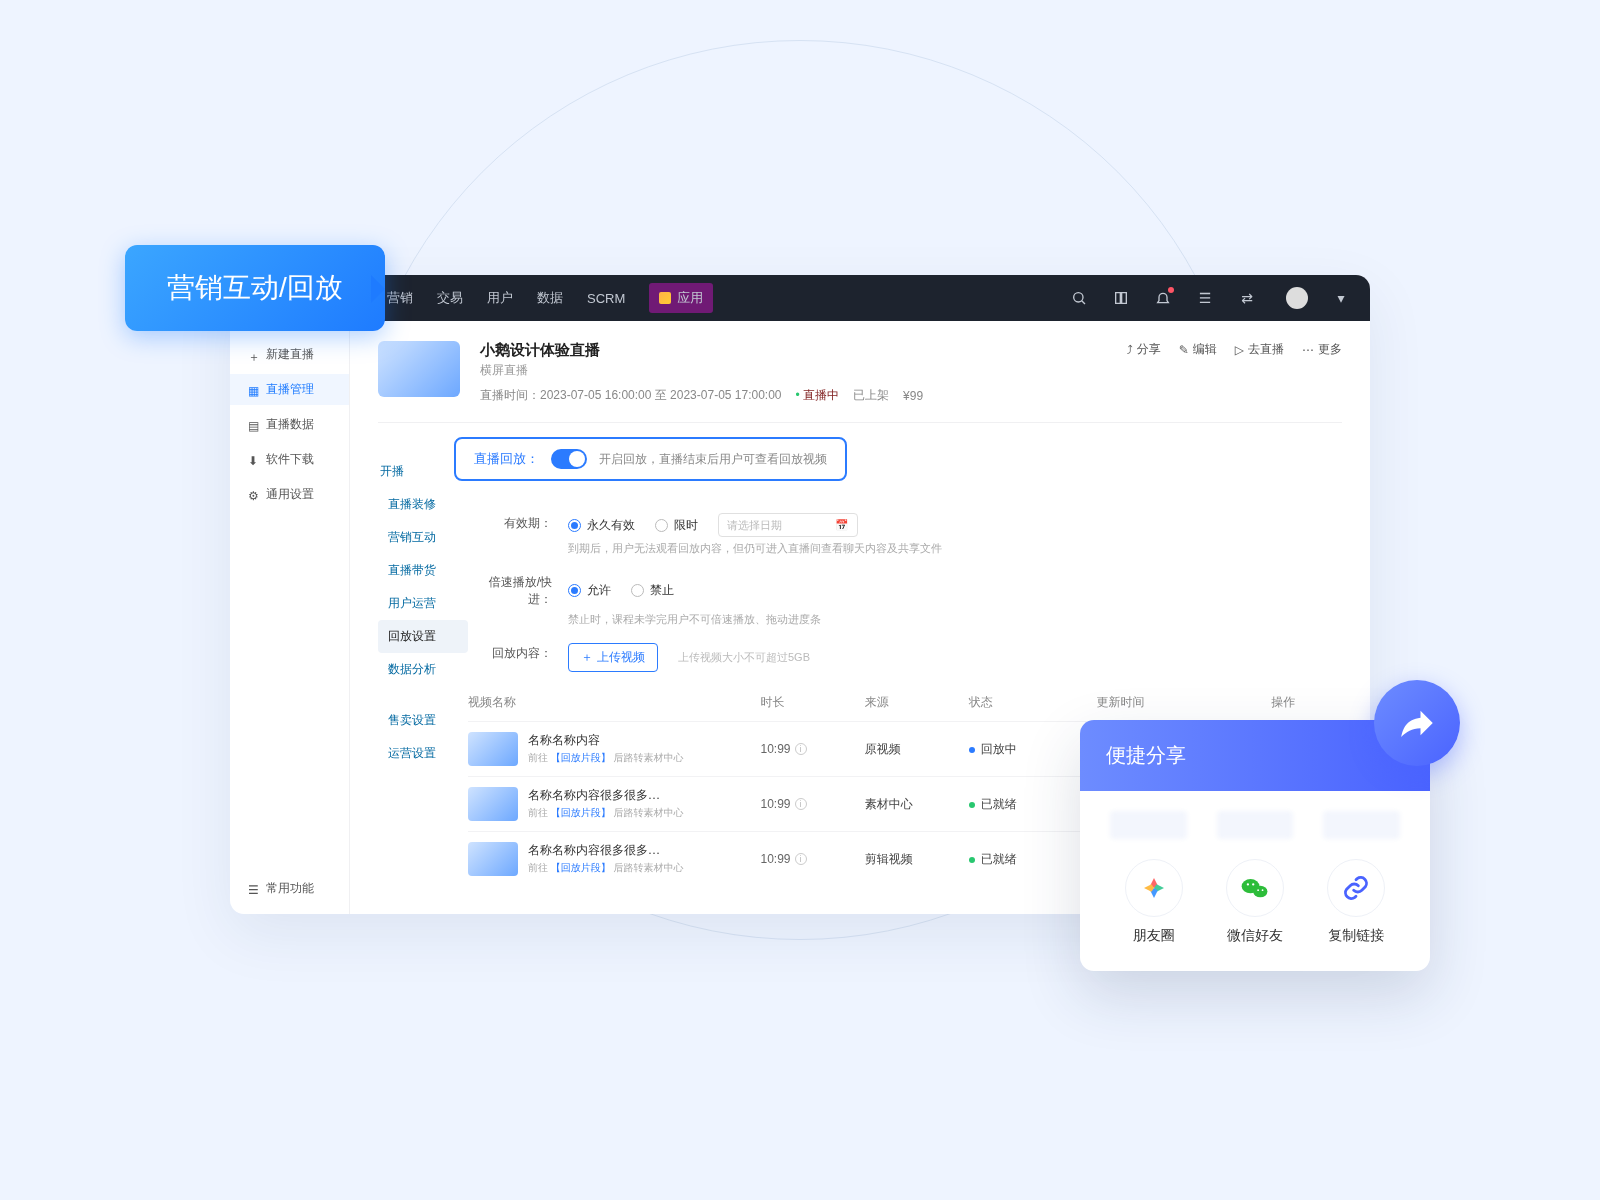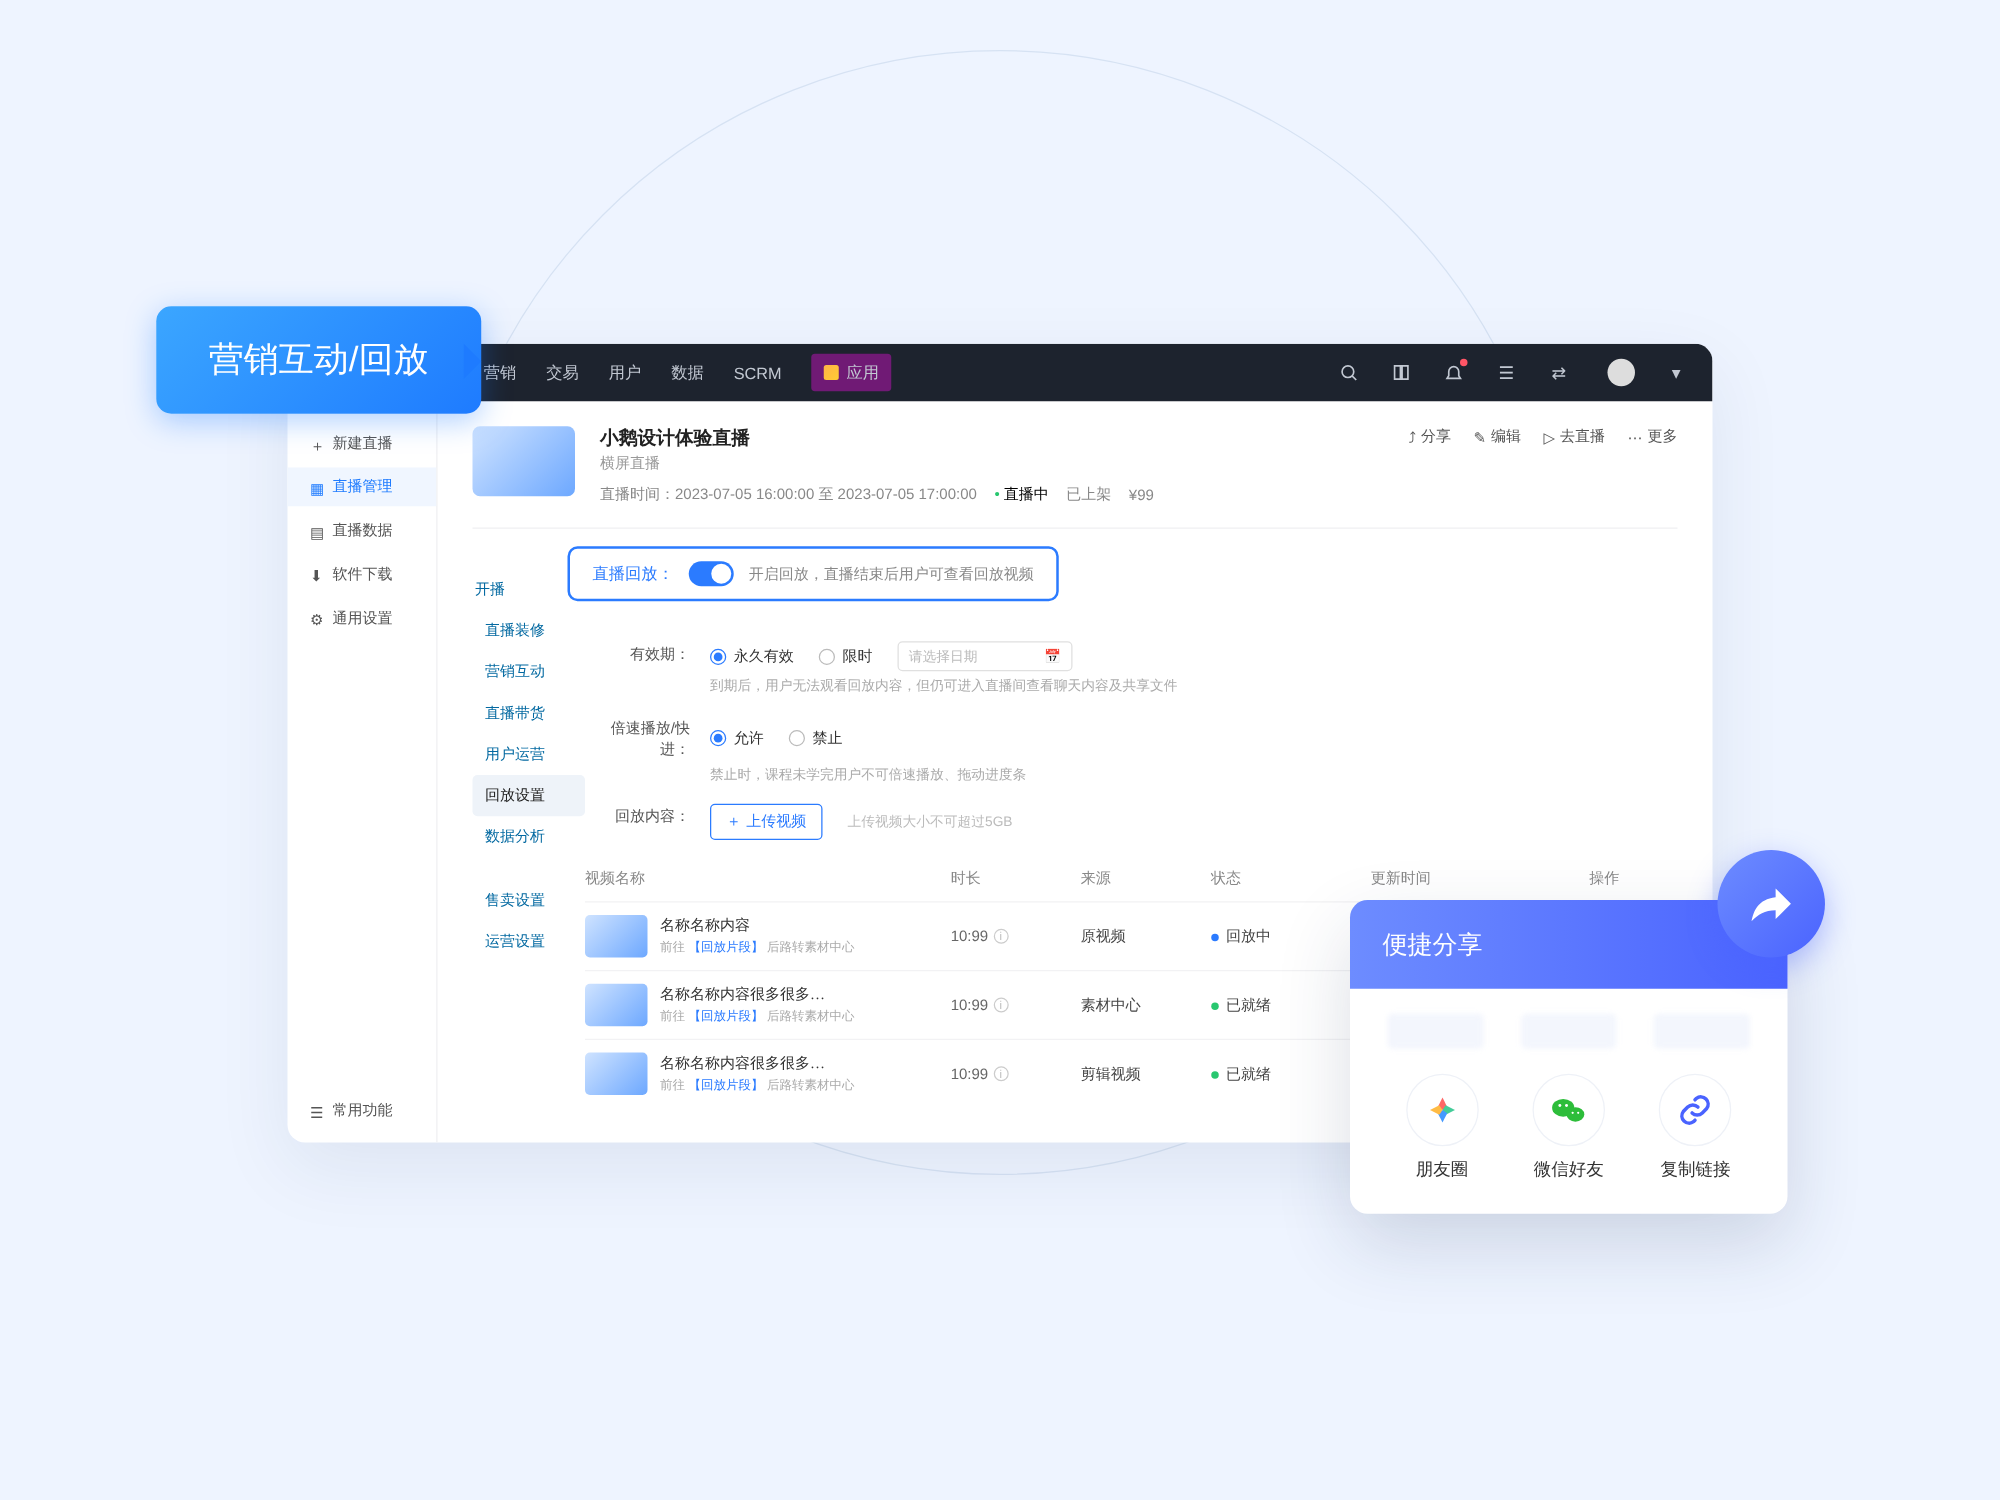--- a/index.html
+++ b/index.html
@@ -174,21 +174,21 @@
     </div>
 
     <div class="main">
       <div class="header">
         <div class="hero-thumb"></div>
         <div class="header-info">
           <div class="page-title">小鹅设计体验直播</div>
           <div class="subtag">横屏直播</div>
           <div class="timerow">
             <span><span>直播时间：</span><span>2023-07-05 16:00:00 至 2023-07-05 17:00:00</span></span>
-            <span class="dot-green">• <span style="color:#000000">直播中</span></span>
+            <span class="dot-green">• <span style="color:#7f1d1d">直播中</span></span>
             <span>已上架</span>
             <span>¥99</span>
           </div>
         </div>
         <div class="actions">
           <span>
               <span>⤴</span>
               <span>分享</span>
             </span>
           <span>

